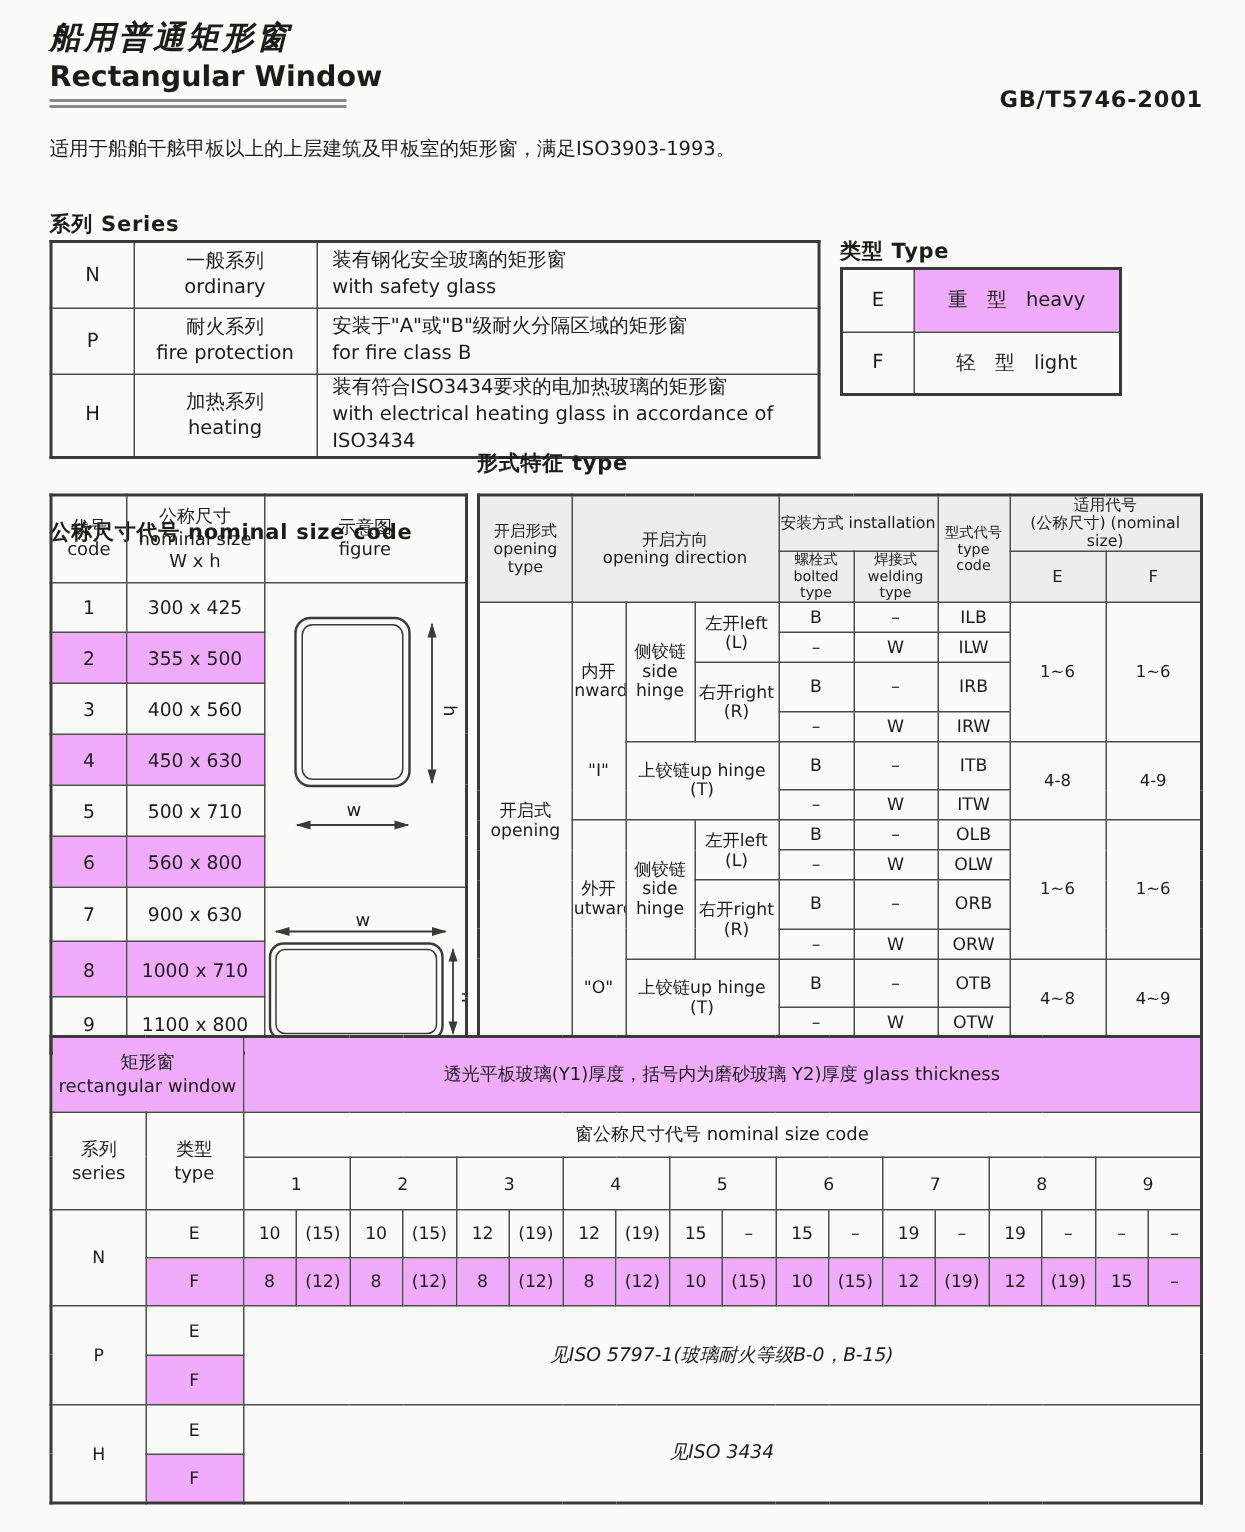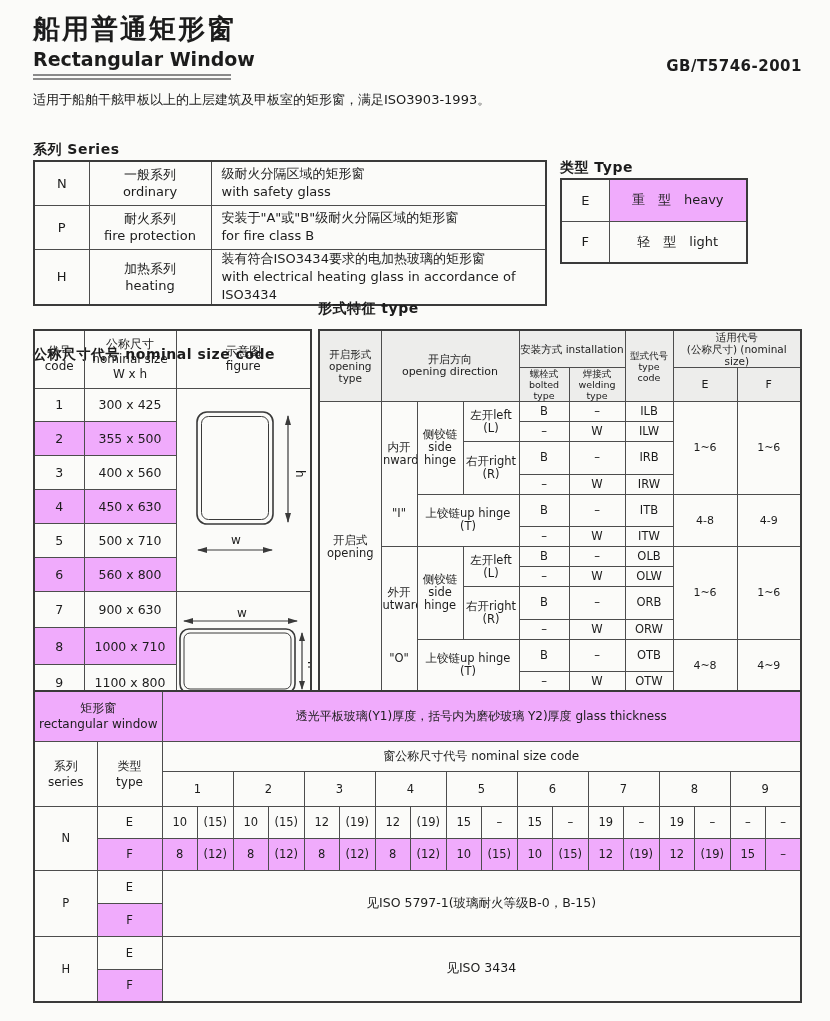--- a/index.html
+++ b/index.html
@@ -1,21 +1,21 @@
 <!DOCTYPE html>
 <html><head>
 <meta charset="utf-8">
 <style>
   * { box-sizing: border-box; margin: 0; padding: 0; }
   html, body { background: #ffffff; }
   body { font-family: "DejaVu Sans", "Liberation Sans", sans-serif; color: #1c1c1c; }
   .page { position: relative; width: 830px; height: 1021px; background: #fbfbf9; overflow: hidden; }
 
   
-  .title-zh { font-size: 27px; font-weight: bold; letter-spacing: 2px; }
+  .title-zh { font-size: 21px; font-weight: bold; letter-spacing: 2px; font-style: italic; }
   .title-en { font-size: 19px; font-weight: bold; margin-top: 1px; }
   .rule { width: 198px; height: 6px; border-top: 2px solid #8a8a8a; border-bottom: 2px solid #8a8a8a; margin-top: 4px; }
   .std-code { position: absolute; top: 57px; right: 28px; font-size: 15px; font-weight: bold; letter-spacing: .5px; }
   .intro { position: absolute; left: 33px; top: 89px; font-size: 13px; line-height: 21px; }
 
   .sec-label { position: absolute; font-size: 14px; font-weight: bold; letter-spacing: .5px; }
 
   table { border-collapse: collapse; table-layout: fixed; position: absolute; background: transparent; }
   td, th { border: 1px solid #4d4d4d; text-align: center; vertical-align: middle; white-space: pre-line; overflow: hidden; font-weight: normal; }
   .tbl { border: 2px solid #3a3a3a; }
@@ -48,21 +48,21 @@
   .fs10 { font-size: 10.5px !important; line-height: 12px !important; }
   .feature td { line-height: 13px; }
   .io-flex { height: 118px; display: flex; flex-direction: column; }
   .io-main { flex: 2; display: flex; align-items: center; justify-content: center; white-space: pre-line; text-align: center; }
   .io-sym { flex: 1; display: flex; align-items: center; justify-content: center; }
   .rng { font-size: 11px; }
 
   
   .glass { left: 33px; top: 690px; width: 767px; font-size: 11.5px; border-radius: 20px; }
   .glass .hdr { font-size: 12px; line-height: 16px; }
-  .glass .note { font-size: 12.5px; }
+  .glass .note { font-size: 12.5px; font-style: italic; }
 
   svg text { font-family: "DejaVu Sans", "Liberation Sans", sans-serif; }
 </style>
 </head>
 <body>
 
 <div class="page">
 
   <div style="position:absolute; left:33px; top:11px;">
     <div class="title-zh">船用普通矩形窗</div>
@@ -79,21 +79,21 @@
     <colgroup>
         <col style="width:55px">
         <col style="width:122px">
         <col style="width:335px">
       </colgroup>
     <tbody>
       <tr>
         <td>N</td>
         <td class="name">一般系列
 ordinary</td>
-        <td class="desc">级耐火分隔区域的矩形窗
+        <td class="desc">装有钢化安全玻璃的矩形窗
 with safety glass</td>
       </tr>
       <tr>
         <td>P</td>
         <td class="name">耐火系列
 fire protection</td>
         <td class="desc">安装于"A"或"B"级耐火分隔区域的矩形窗
 for fire class B</td>
       </tr>
       <tr>

